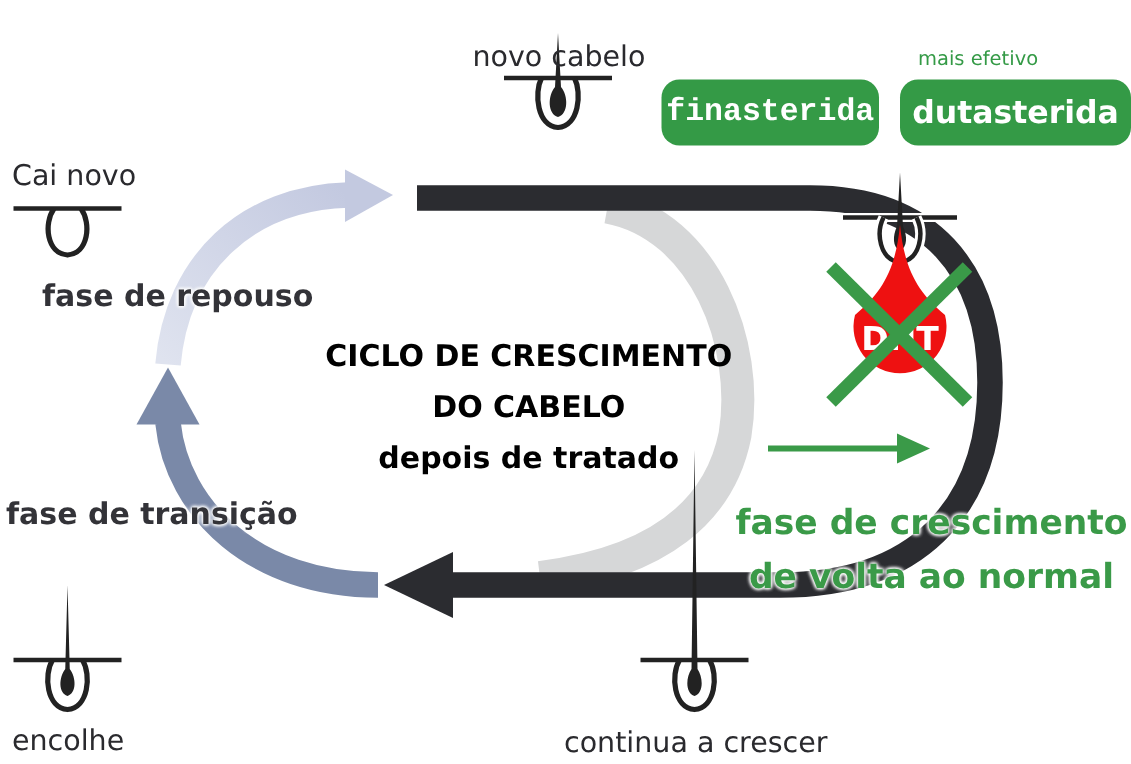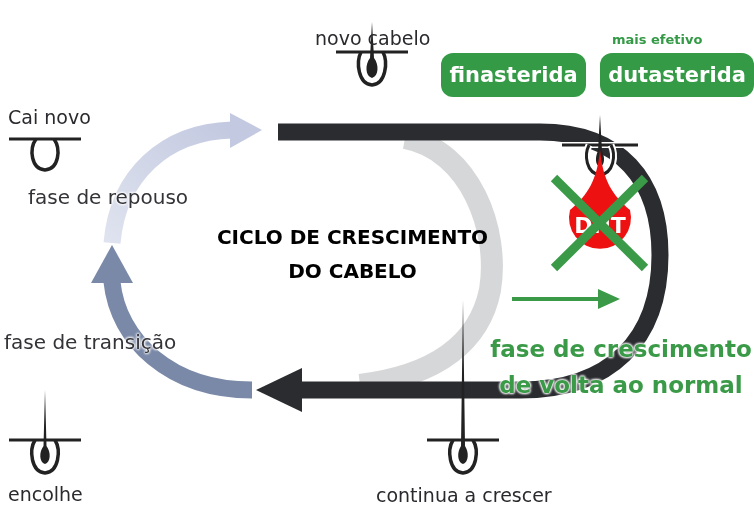--- a/index.html
+++ b/index.html
@@ -1,27 +1,27 @@
 <!DOCTYPE html>
 <html><head>
 <meta charset="utf-8">
 <style>
   html, body { margin: 0; padding: 0; background: #ffffff; }
   body { width: 754px; height: 509px; position: relative; overflow: hidden;
          font-family: "DejaVu Sans", "Liberation Sans", sans-serif; }
   #diagram { position: absolute; left: 0; top: 0; width: 754px; height: 509px; }
   .lbl { position: absolute; white-space: nowrap; }
   .plain { color: #2a2a2e; font-size: 19px; font-weight: normal; }
-  .phase { color: #333338; font-size: 20px; font-weight: normal; }
+  .phase { color: #333338; font-size: 20px; font-weight: bold; }
   .halo { text-shadow: 0 0 3px #fff, 0 0 3px #fff, 0 0 3px #fff, 0 0 2px #fff; }
   .green-text { color: #3a9a48; font-size: 23px; font-weight: bold; text-align: center; line-height: 36px; margin-top: 20px; }
   .title { color: #000; font-size: 20px; font-weight: bold; text-align: center; line-height: 34px; }
   .pill { position: absolute; background: #349a46; color: #fff; border-radius: 12px;
           font-size: 21px; font-weight: bold; display: flex; align-items: center; justify-content: center; cursor: pointer; }
-  .small-green { color: #349a46; font-size: 13px; font-weight: bold; }
+  .small-green { color: #349a46; font-size: 13px; font-weight: normal; }
 </style>
 </head>
 <body>
 
 <svg id="diagram" viewBox="0 0 754 509">
   <defs>
     <linearGradient id="restGrad" x1="0" y1="1" x2="1" y2="0">
       <stop offset="0" stop-color="#dfe3ef"></stop>
       <stop offset="1" stop-color="#c3c9e0"></stop>
     </linearGradient>
@@ -84,22 +84,23 @@
 <div class="lbl plain" style="left:8px;top:106px;">Cai novo</div>
 <div class="lbl plain" style="left:8px;top:483px;text-align:center;">encolhe</div>
 <div class="lbl plain" style="left:376px;top:484px;">continua a crescer</div>
 
 <div class="lbl phase halo" style="left:28px;top:185px;">fase de repouso</div>
 <div class="lbl phase halo" style="left:4px;top:330px;">fase de transição</div>
 
 <div class="lbl title" style="left:180px;top:220px;width:345px;">
   <div>CICLO DE CRESCIMENTO</div>
   <div>DO CABELO</div>
+  <div>depois de tratado</div>
 </div>
 
 <div class="lbl green-text halo" style="left:490px;top:311px;width:262px;">
   <div>fase de crescimento</div>
   <div>de volta ao normal</div>
 </div>
 
 <div class="lbl small-green" style="left:612px;top:32px;">mais efetivo</div>
-<div class="pill" style="left:441px;top:53px;width:145px;height:44px;">finasterida</div>
+<div class="pill" style="left:441px;top:53px;width:145px;height:44px;font-family:Liberation Mono, monospace;">finasterida</div>
 <div class="pill" style="left:600px;top:53px;width:154px;height:44px;">dutasterida</div>
 
 </body></html>

